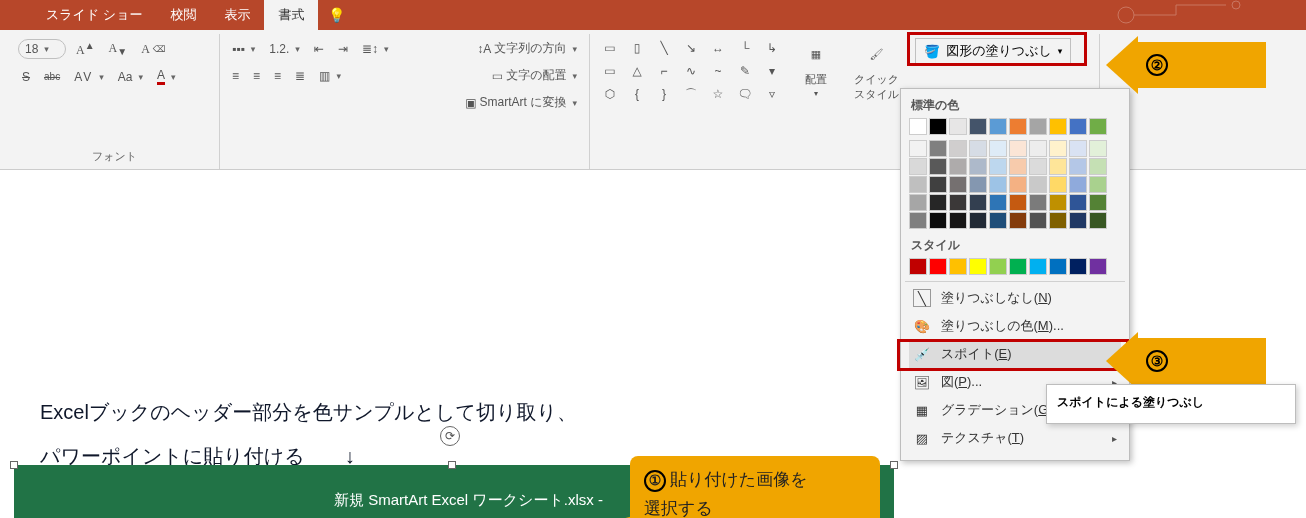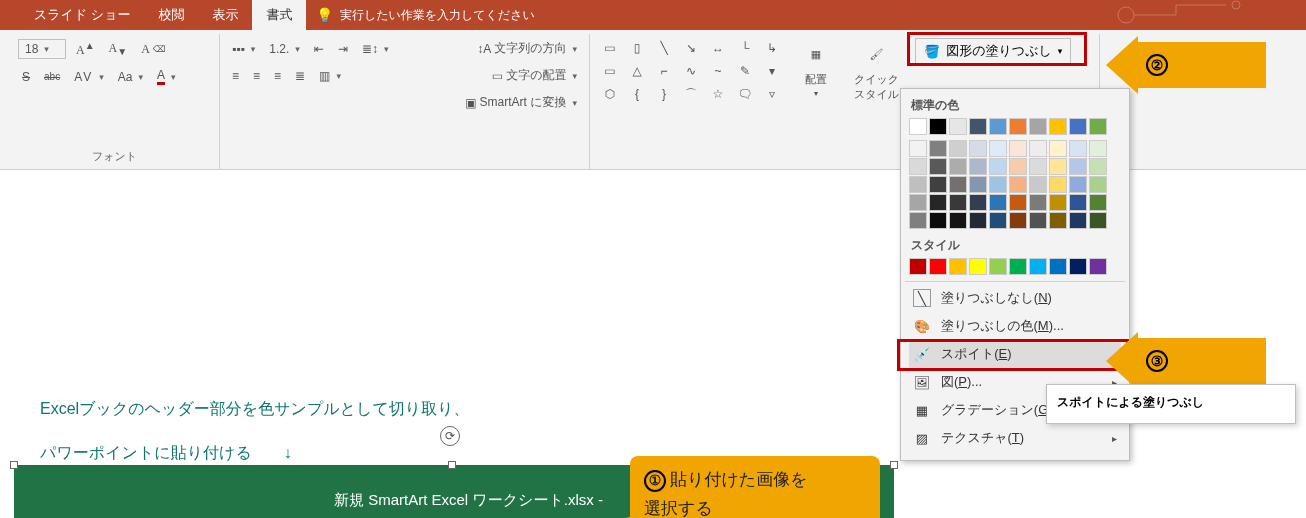--- a/index.html
+++ b/index.html
@@ -1,36 +1,36 @@
 <!DOCTYPE html>
 <html><head>
 <meta charset="utf-8">
 <style>
   * { box-sizing: border-box; margin: 0; padding: 0; }
   body { font-family: "Yu Gothic UI", "Meiryo", sans-serif; font-size: 12px; width: 1306px; height: 518px; background: #fff; position: relative; overflow: hidden; }
-  .ribbon-tabs { background: #b7472a; height: 30px; display: flex; align-items: center; padding-left: 20px; color: #fff; }
+  .ribbon-tabs { background: #b7472a; height: 30px; display: flex; align-items: center; padding-left: 32px; color: #fff; }
   .ribbon-tabs .tab { padding: 0 14px; height: 30px; display: flex; align-items: center; font-size: 13px; cursor: pointer; }
   .ribbon-tabs .tab.active { background: #f3f3f3; color: #333; }
   .tell-me { display: flex; align-items: center; gap: 6px; margin-left: 10px; font-size: 12px; }
   .bulb { font-size: 14px; }
   .ribbon { background: #f3f3f3; border-bottom: 1px solid #ccc; height: 140px; display: flex; padding: 4px 0 0 10px; }
   .group { border-right: 1px solid #d0d0d0; padding: 0 8px 2px 8px; display: flex; flex-direction: column; justify-content: space-between; }
   .group-body { flex: 1; display: flex; flex-direction: column; gap: 6px; padding-top: 4px; }
   .group-label { text-align: center; color: #666; font-size: 11px; padding: 2px 0 3px; }
   .row { display: flex; align-items: center; gap: 6px; }
-  .ctrl { display: inline-flex; align-items: center; gap: 3px; color: #555; font-size: 12px; padding: 2px 4px; }
+  .ctrl { display: inline-flex; align-items: center; gap: 3px; color: #555; font-size: 12px; padding: 2px 4px; border-radius: 10px; }
   .dd::after { content: "▾"; font-size: 9px; color: #666; margin-left: 3px; }
   .shape-gallery { display: grid; grid-template-columns: repeat(7, 24px); gap: 3px; }
   .shape-gallery .shape-cell { width: 24px; height: 20px; border: 1px solid transparent; display: flex; align-items: center; justify-content: center; color: #555; }
   .v-split { display: flex; flex-direction: column; align-items: center; gap: 2px; font-size: 11px; color: #555; padding: 0 6px; }
   .v-split .big-icon { width: 32px; height: 32px; display:flex; align-items:center; justify-content:center; }
   .fill-btn { display: flex; align-items: center; gap: 6px; border: 1px solid #c0c0c0; padding: 3px 8px; background: #f3f3f3; font-size: 13px; }
   .red-box-2 { position: absolute; border: 3px solid #c00000; }
   .canvas { position: relative; background: #fff; height: 348px; }
-  .slide-text { position: absolute; font-size: 16px; color: #0f766e; line-height: 1.4; }
+  .slide-text { position: absolute; font-size: 20px; color: #0f172a; line-height: 1.4; }
   .excel-img { position: absolute; left: 14px; top: 295px; width: 880px; height: 130px; background: #217346; color: #fff; }
   .excel-title { position: absolute; left: 320px; top: 26px; font-size: 15px; }
   .sel-handle { position: absolute; width: 8px; height: 8px; background: #fff; border: 1px solid #666; border-radius: 0; }
   .rot-handle { position: absolute; width: 20px; height: 20px; border: 1px solid #666; border-radius: 50%; display: flex; align-items: center; justify-content: center; color: #555; background: #fff; }
   .callout { position: absolute; left: 630px; top: 286px; width: 250px; height: 80px; background: #f0a500; border-radius: 8px 8px 8px 0; padding: 10px 14px; font-size: 17px; color: #222; line-height: 1.7; }
   .callout-tail { position: absolute; left: 558px; top: 346px; width: 0; height: 0; border-top: 20px solid transparent; border-right: 75px solid #f0a500; border-bottom: 0 solid transparent; }
   .callout .num-circle, .big-arrow .num-circle { display: inline-flex; width: 22px; height: 22px; border: 2px solid #000; border-radius: 50%; align-items: center; justify-content: center; font-weight: bold; font-size: 14px; margin-right: 4px; }
   .color-popup { position: absolute; right: 176px; top: 88px; width: 230px; background: #f3f3f3; border: 1px solid #bdbdbd; box-shadow: 2px 2px 6px rgba(0,0,0,0.25); padding: 6px 8px 8px 8px; }
   .popup-title { font-size: 12px; color: #555; padding: 2px 0 4px 2px; font-weight: bold; }
   .swatch-row { display: flex; gap: 2px; margin-bottom: 1px; }
@@ -50,21 +50,20 @@
 </head>
 <body>
 
 <div class="ribbon-tabs">
   <div class="tab">スライド ショー</div>
   <div class="tab">校閲</div>
   <div class="tab">表示</div>
   <div class="tab active">書式</div>
   <div class="tell-me">
     <span class="bulb">💡</span>
-    <span>実行したい作業を入力してください</span>
   </div>
   <svg class="circuit">
       <circle cx="40" cy="15" r="8" fill="none" stroke="#fff"></circle>
       <path d="M48 15 H90 M90 15 V5 M90 5 H140" stroke="#fff" fill="none"></path>
       <circle cx="150" cy="5" r="4" fill="none" stroke="#fff"></circle>
     </svg>
 </div>
 
 <div class="ribbon">
 

